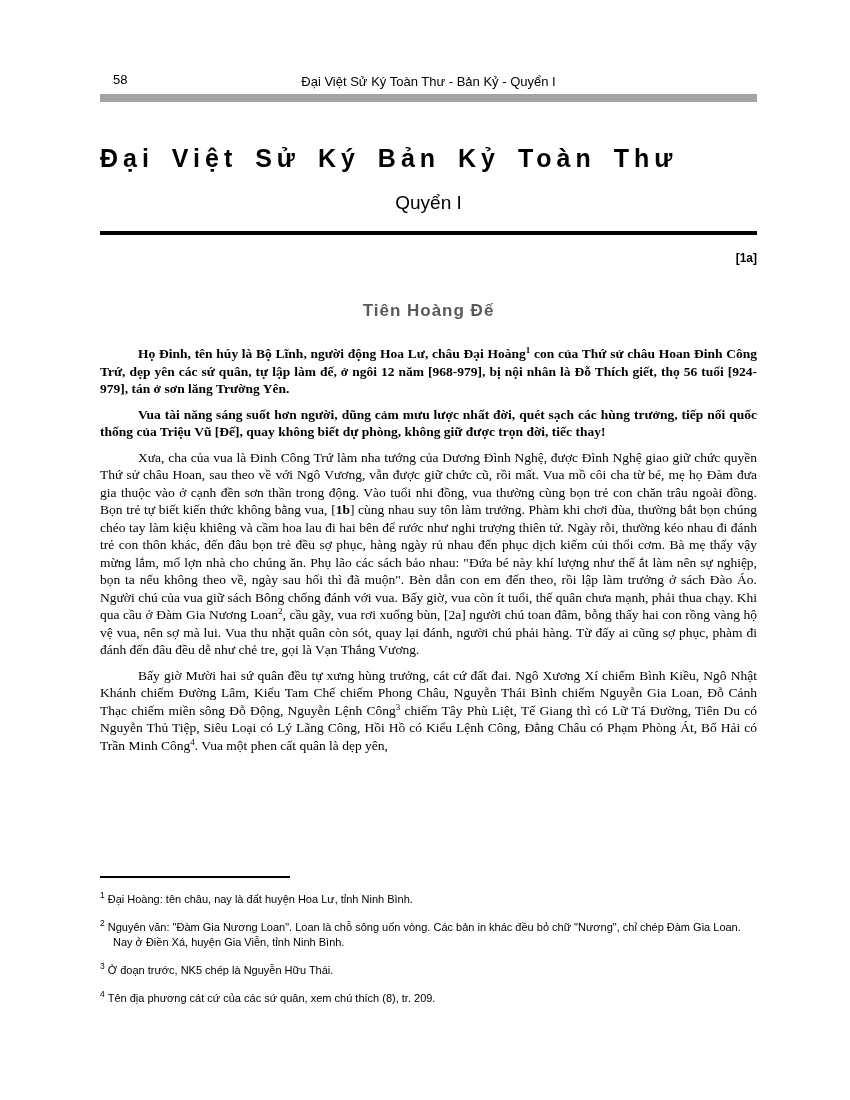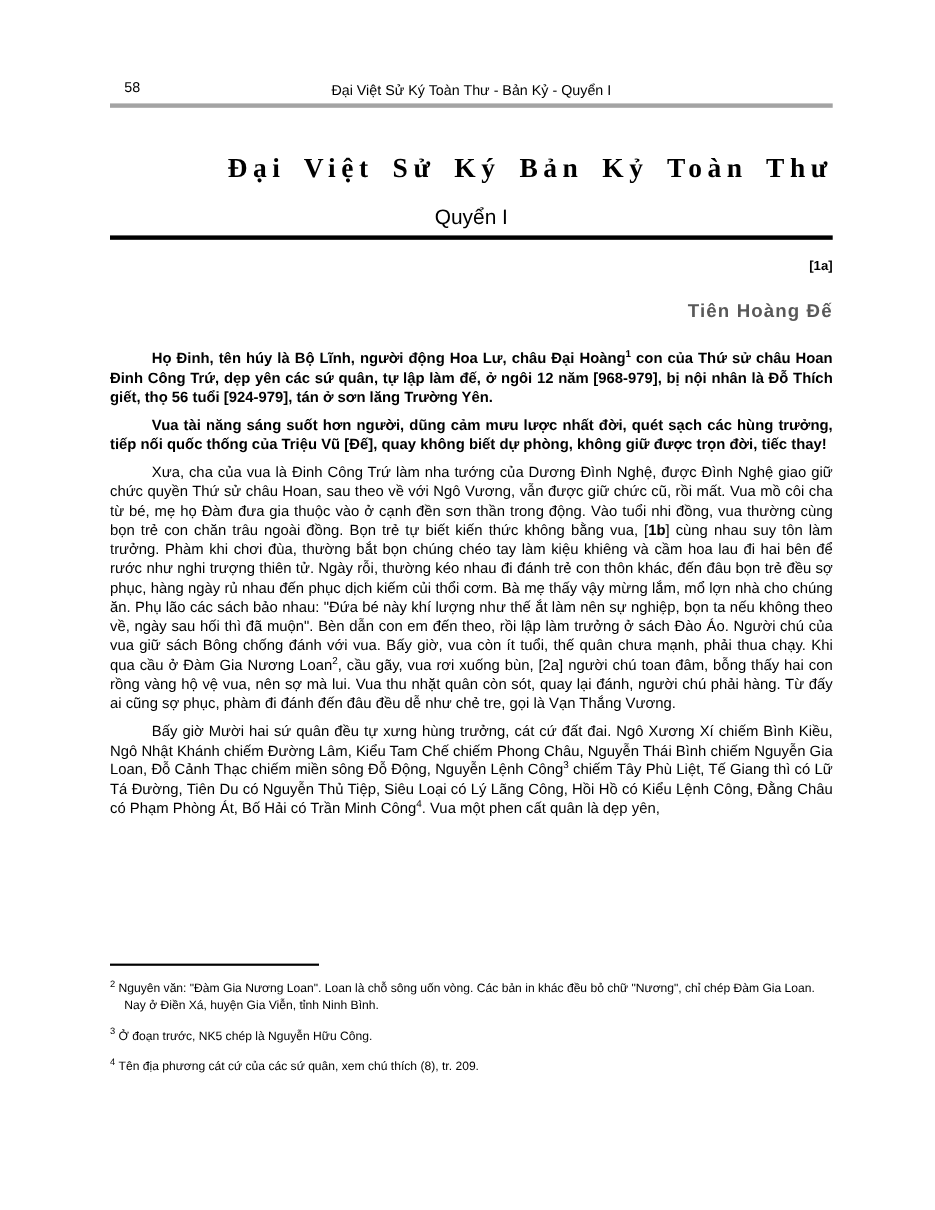--- a/index.html
+++ b/index.html
@@ -12,42 +12,41 @@
     font-family: "Liberation Sans", sans-serif;
     overflow: hidden;
     box-sizing: border-box;
   }
   .content { margin: 0 93px 0 100px; }
 
   
   .runhead {
     position: relative;
     padding-top: 46px;
-    border-bottom: 4px solid #a3a3a3;
+    border-bottom: 8px solid #a3a3a3;
     padding-bottom: 4px;
     font-size: 13px;
     line-height: 16px;
   }
   .runhead .pagenum { position: absolute; left: 13px; bottom: 6px; }
   .runhead .runtitle { display: block; text-align: center; margin-top: 28px; }
 
   
   .book-title {
     margin: 40px 0 0 0;
-    text-align: right;
+    text-align: left;
     font-size: 25px;
     font-weight: bold;
     letter-spacing: 5px;
     word-spacing: 6px;
     line-height: 32px;
-    font-family: Liberation Serif, serif;
   }
   .volume-wrap {
     border-bottom: 4px solid #000000;
-    padding-bottom: 4px;
+    padding-bottom: 17px;
     margin-top: 17px;
   }
   .volume-title {
     margin: 0;
     text-align: center;
     font-size: 19px;
     font-weight: normal;
     line-height: 23px;
   }
 
@@ -59,34 +58,35 @@
   }
 
   .era-heading {
     margin: 27px 0 0 0;
     text-align: center;
     font-size: 21px;
     font-weight: bold;
     letter-spacing: 4px;
   }
   .emperor-heading {
-    margin: 25px 0 0 0;
-    text-align: right;
+    margin: 36px 0 0 0;
+    text-align: center;
     font-size: 17px;
     font-weight: bold;
     letter-spacing: 1px;
   }
 
   
   .para {
     margin: 8px 0 0 0;
     font-size: 13.5px;
     line-height: 17.5px;
     text-align: justify;
     text-indent: 38px;
+    font-family: Liberation Serif, serif;
   }
   .para.first { margin-top: 24px; }
   .para.bold { font-weight: bold; }
   .b { font-weight: bold; }
   sup.ref {
     font-size: 9px;
     line-height: 0;
     vertical-align: super;
   }
 
@@ -138,17 +138,18 @@
     <p class="para bold">Vua tài năng sáng suốt hơn người, dũng cảm mưu lược nhất đời, quét sạch các hùng trưởng, tiếp nối quốc thống của Triệu Vũ [Đế], quay không biết dự phòng, không giữ được trọn đời, tiếc thay!</p>
 
     <p class="para"><span>Xưa, cha của vua là Đinh Công Trứ làm nha tướng của Dương Đình Nghệ, được Đình Nghệ giao giữ chức quyền Thứ sử châu Hoan, sau theo về với Ngô Vương, vẫn được giữ chức cũ, rồi mất. Vua mồ côi cha từ bé, mẹ họ Đàm đưa gia thuộc vào ở cạnh đền sơn thần trong động. Vào tuổi nhi đồng, vua thường cùng bọn trẻ con chăn trâu ngoài đồng. Bọn trẻ tự biết kiến thức không bằng vua, [</span><span class="b">1b</span><span>] cùng nhau suy tôn làm trưởng. Phàm khi chơi đùa, thường bắt bọn chúng chéo tay làm kiệu khiêng và cầm hoa lau đi hai bên để rước như nghi trượng thiên tử. Ngày rỗi, thường kéo nhau đi đánh trẻ con thôn khác, đến đâu bọn trẻ đều sợ phục, hàng ngày rủ nhau đến phục dịch kiếm củi thổi cơm. Bà mẹ thấy vậy mừng lắm, mổ lợn nhà cho chúng ăn. Phụ lão các sách bảo nhau: "Đứa bé này khí lượng như thế ắt làm nên sự nghiệp, bọn ta nếu không theo về, ngày sau hối thì đã muộn". Bèn dẫn con em đến theo, rồi lập làm trưởng ở sách Đào Áo. Người chú của vua giữ sách Bông chống đánh với vua. Bấy giờ, vua còn ít tuổi, thế quân chưa mạnh, phải thua chạy. Khi qua cầu ở Đàm Gia Nương Loan</span><sup class="ref">2</sup><span>, cầu gãy, vua rơi xuống bùn, [2a] người chú toan đâm, bỗng thấy hai con rồng vàng hộ vệ vua, nên sợ mà lui. Vua thu nhặt quân còn sót, quay lại đánh, người chú phải hàng. Từ đấy ai cũng sợ phục, phàm đi đánh đến đâu đều dễ như chẻ tre, gọi là Vạn Thắng Vương.</span></p>
 
     <p class="para"><span>Bấy giờ Mười hai sứ quân đều tự xưng hùng trưởng, cát cứ đất đai. Ngô Xương Xí chiếm Bình Kiều, Ngô Nhật Khánh chiếm Đường Lâm, Kiểu Tam Chế chiếm Phong Châu, Nguyễn Thái Bình chiếm Nguyễn Gia Loan, Đỗ Cảnh Thạc chiếm miền sông Đỗ Động, Nguyễn Lệnh Công</span><sup class="ref">3</sup><span> chiếm Tây Phù Liệt, Tế Giang thì có Lữ Tá Đường, Tiên Du có Nguyễn Thủ Tiệp, Siêu Loại có Lý Lãng Công, Hồi Hồ có Kiểu Lệnh Công, Đằng Châu có Phạm Phòng Át, Bố Hải có Trần Minh Công</span><sup class="ref">4</sup><span>. Vua một phen cất quân là dẹp yên,</span></p>
 
   </div>
 
   <div class="footnotes">
     <div class="fn-rule"></div>
+    <div class="footnote"><sup class="ref">1</sup><span>Đại Hoàng: tên châu, nay là đất huyện Hoa Lư, tỉnh Ninh Bình.</span></div>
     <div class="footnote"><sup class="ref">2</sup><span>Nguyên văn: "Đàm Gia Nương Loan". Loan là chỗ sông uốn vòng. Các bản in khác đều bỏ chữ "Nương", chỉ chép Đàm Gia Loan. Nay ở Điền Xá, huyện Gia Viễn, tỉnh Ninh Bình.</span></div>
-    <div class="footnote"><sup class="ref">3</sup><span>Ở đoạn trước, NK5 chép là Nguyễn Hữu Công.</span></div>
+    <div class="footnote"><sup class="ref">3</sup><span>Ở đoạn trước, NK5 chép là Nguyễn Hữu Thái.</span></div>
     <div class="footnote"><sup class="ref">4</sup><span>Tên địa phương cát cứ của các sứ quân, xem chú thích (8), tr. 209.</span></div>
   </div>
 </div>
 
 </body></html>

